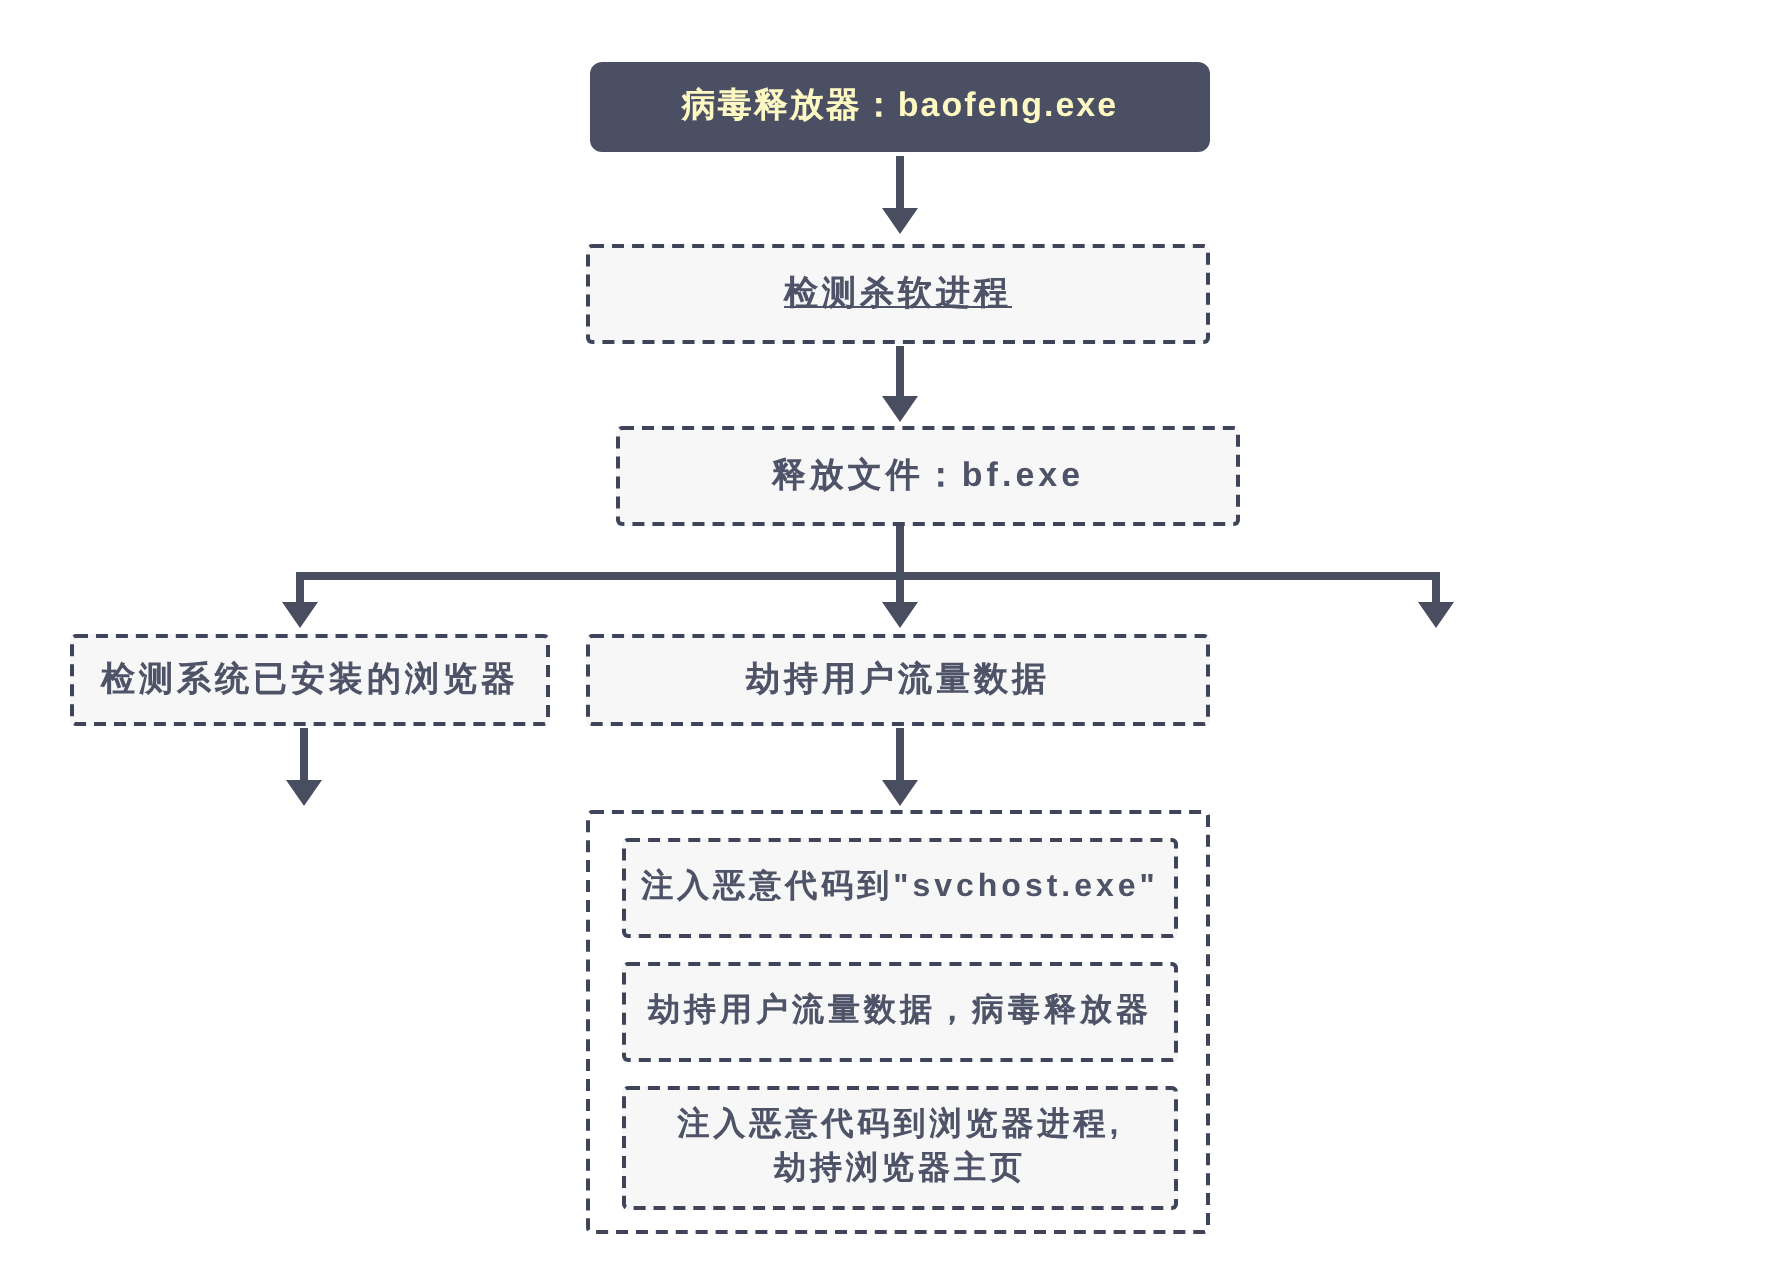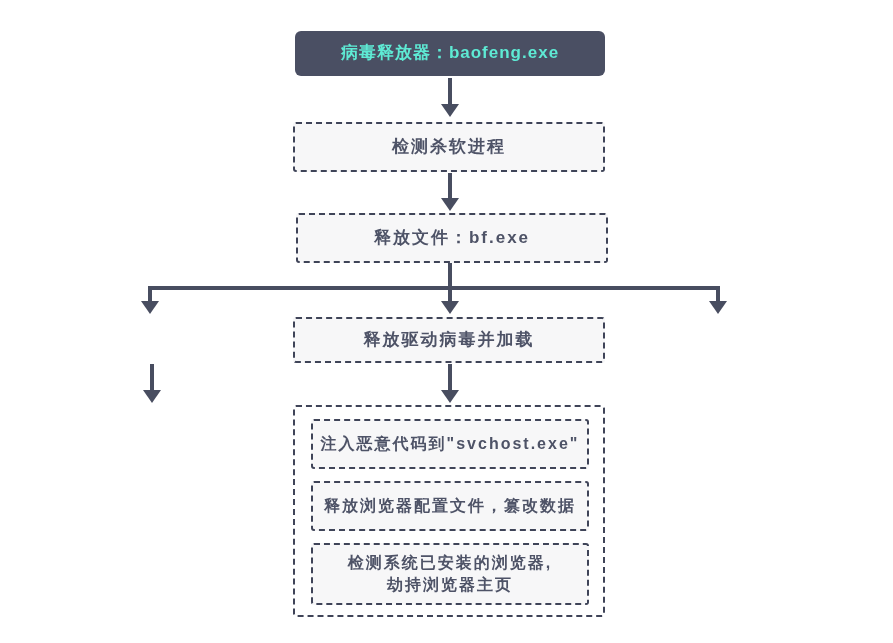--- a/index.html
+++ b/index.html
@@ -29,21 +29,21 @@
     justify-content: center;
     text-align: center;
     font-size: 17px;
     font-weight: 700;
     letter-spacing: 2px;
     color: #4e5367;
     line-height: 1.35;
   }
   .node.solid {
     background: #4a4f63;
-    color: #5eead4;
+    color: #fef9c3;
     border-radius: 6px;
     letter-spacing: 1px;
   }
   .node.dashed {
     background: #f7f7f8;
     border: 2px dashed #3f4458;
     border-radius: 3px;
   }
   .node.group {
     background: #ffffff;
@@ -55,22 +55,22 @@
     border: 2px dashed #3f4458;
     border-radius: 3px;
     font-size: 16px;
   }
   .prewrap {
     white-space: pre-line;
   }
 
   
   #n-dropper            { left: 295px; top:  31px; width: 310px; height: 45px; }
-  #n-detect-antivirus   { left: 293px; top: 122px; width: 312px; height: 50px; }
-  #n-drop-file          { left: 296px; top: 213px; width: 312px; height: 50px; }
+  #n-detect-antivirus   { left: 293px; top: 122px; width: 312px; height: 50px; text-decoration: underline; }
+  #n-drop-file          { left: 308px; top: 213px; width: 312px; height: 50px; }
   #n-detect-browsers    { left:  35px; top: 317px; width: 240px; height: 46px; }
   #n-load-driver        { left: 293px; top: 317px; width: 312px; height: 46px; }
   #n-launch-original    { left: 625px; top: 317px; width: 235px; height: 46px; }
   #n-browser-config     { left:  35px; top: 408px; width: 240px; height: 48px; }
   #n-payload-group      { left: 293px; top: 405px; width: 312px; height: 212px; }
   #n-inject-svchost     { left:  16px; top:  12px; width: 278px; height: 50px; }
   #n-hijack-traffic     { left:  16px; top:  74px; width: 278px; height: 50px; }
   #n-inject-browser     { left:  16px; top: 136px; width: 278px; height: 62px; }
 </style>
 </head>
@@ -111,25 +111,26 @@
       <polygon points="441,390 459,390 450,403" fill="#484d60"></polygon>
     </g>
   </svg>
 
   <div id="n-dropper" class="node solid">病毒释放器：baofeng.exe</div>
 
   <div id="n-detect-antivirus" class="node dashed">检测杀软进程</div>
 
   <div id="n-drop-file" class="node dashed">释放文件：bf.exe</div>
 
+  <div id="n-detect-browsers" class="node dashed">检测系统已安装的浏览器</div>
 
-  <div id="n-load-driver" class="node dashed">释放驱动病毒并加载</div>
+  <div id="n-load-driver" class="node dashed">劫持用户流量数据</div>
 
 
 
   <div id="n-payload-group" class="node group">
     <div id="n-inject-svchost" class="node inner">注入恶意代码到"svchost.exe"</div>
-    <div id="n-hijack-traffic" class="node inner">释放浏览器配置文件，篡改数据</div>
-    <div id="n-inject-browser" class="node inner prewrap">检测系统已安装的浏览器,
+    <div id="n-hijack-traffic" class="node inner">劫持用户流量数据，病毒释放器</div>
+    <div id="n-inject-browser" class="node inner prewrap">注入恶意代码到浏览器进程,
 劫持浏览器主页</div>
   </div>
 
 </div>
 
 </body></html>

